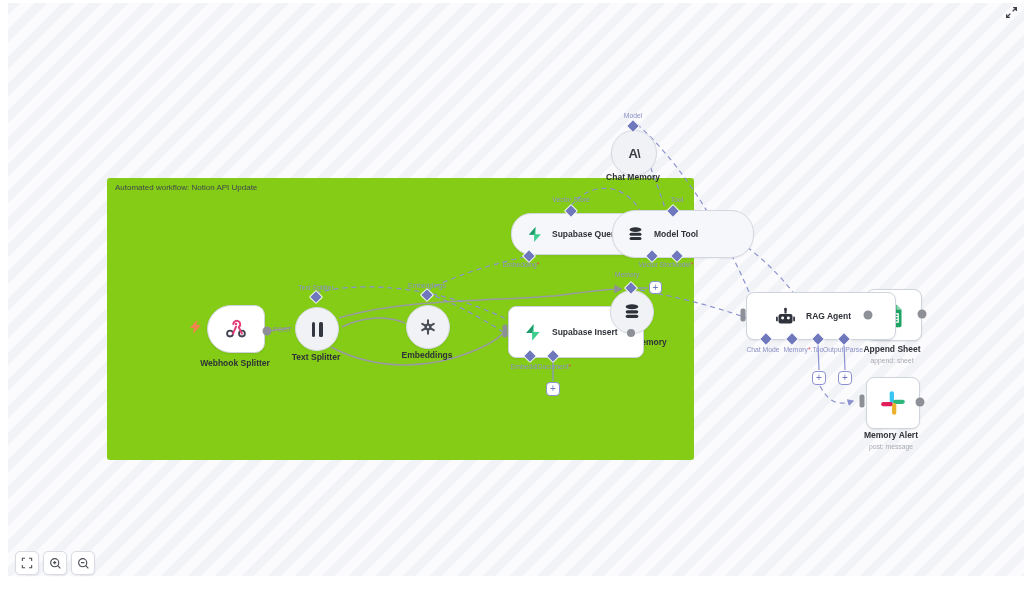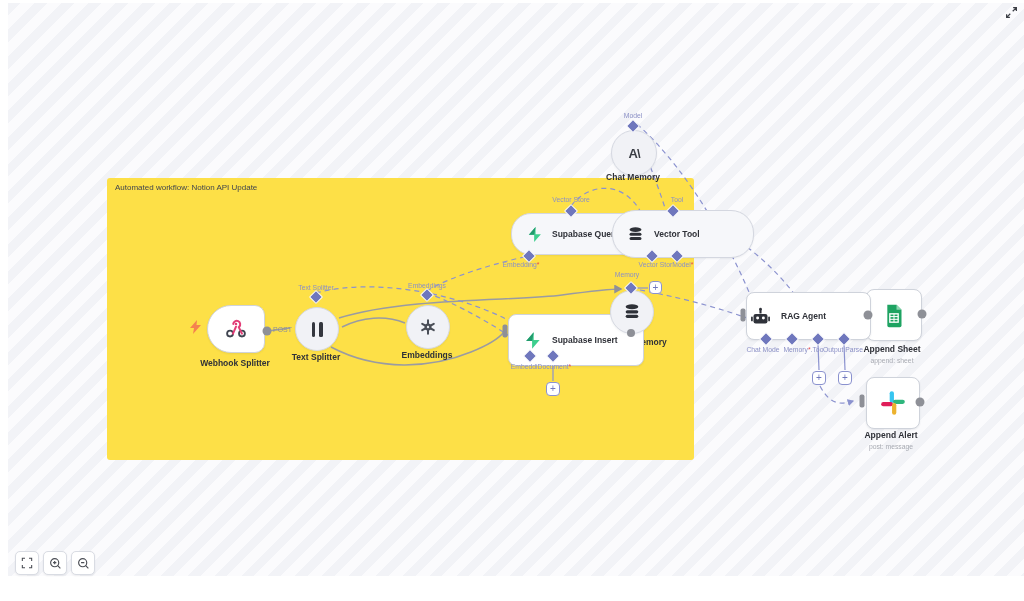--- a/index.html
+++ b/index.html
@@ -1,20 +1,20 @@
 <!DOCTYPE html>
 <html><head>
 <meta charset="utf-8">
 <style>
   html,body{margin:0;padding:0;background:#fff;}
   #stage{position:relative;width:1024px;height:601px;background:#ffffff;overflow:hidden;
          font-family:"Liberation Sans","DejaVu Sans",sans-serif;}
   #canvas{position:absolute;left:8px;top:3px;width:1016px;height:573px;
           background:repeating-linear-gradient(135deg,#f2f3f7 0 9px,#fbfbfd 9px 19px);}
-  .region{position:absolute;left:107px;top:178px;width:587px;height:282px;background:#fde047;border-radius:3px;}
+  .region{position:absolute;left:107px;top:178px;width:587px;height:282px;background:#84cc16;border-radius:3px;}
   .region-label{position:absolute;left:8px;top:5px;font-size:8px;color:#41454d;white-space:nowrap;}
   svg.edges{position:absolute;left:0;top:0;pointer-events:none;}
   .node-rect{position:absolute;background:#fff;border:1px solid #cfd3db;border-radius:8px;
              box-shadow:0 1px 2px rgba(40,45,60,.08);display:flex;align-items:center;}
   .node-circle{position:absolute;background:#f1f2f6;border:1px solid #d6d9e2;border-radius:50%;
                display:flex;align-items:center;justify-content:center;box-shadow:0 1px 2px rgba(40,45,60,.06);}
   .node-pill{position:absolute;background:#f6f7fa;border:1px solid #d4d7e0;display:flex;align-items:center;
              box-shadow:0 1px 2px rgba(40,45,60,.06);}
   .node-title{font-size:8.5px;font-weight:600;color:#2f3138;white-space:nowrap;}
   .node-label{position:absolute;transform:translateX(-50%);font-size:8.5px;font-weight:600;color:#2f3138;white-space:nowrap;}
@@ -112,21 +112,21 @@
         <path d="M4.2 13.2 L8.2 11"></path>
           <path d="M11.8 9 L15.8 6.8"></path>
       </g>
       <circle cx="10" cy="10" r="2.6" fill="none" stroke="#4a4e57" stroke-width="1.8"></circle>
     </svg>
   </div>
   <div class="dia" style="left:427px;top:295px;"></div>
   <div class="port-label" style="left:427px;top:282px;">Embeddings</div>
   <div class="node-label" style="left:427px;top:350px;">Embeddings</div>
 
-  <div class="node-rect z6" style="left:508px;top:306px;width:120px;height:50px;padding-left:14px;gap:10px;margin-top:8px;">
+  <div class="node-rect z6" style="left:508px;top:306px;width:120px;height:50px;padding-left:14px;gap:10px;">
     <svg width="19" height="19" viewBox="0 0 24 24">
       <path d="M13.5 1.5 L4 12.5 h7.5 v10 L21 11.5 h-7.5 Z" fill="#3ecf8e"></path>
       <path d="M13.5 1.5 L4 12.5 h7.5 l2 -11 Z" fill="#229a6d"></path>
     </svg>
     <span class="node-title">Supabase Insert</span>
   </div>
   <div class="bar" style="left:505px;top:331px;"></div>
   <div class="dia" style="left:530px;top:356px;"></div>
   <div class="dia" style="left:553px;top:356px;"></div>
   <div class="port-label" style="left:541px;top:363px;">
@@ -165,37 +165,37 @@
   </div>
 
   <div class="node-pill z6" style="left:612px;top:210px;width:126px;height:46px;border-radius:23px;padding-left:14px;gap:10px;">
     <svg width="17" height="17" viewBox="0 0 20 20">
       <g fill="#2e3138">
         <ellipse cx="10" cy="4.2" rx="7" ry="2.8"></ellipse>
         <rect x="3" y="8" width="14" height="3.6" rx="1.8"></rect>
         <rect x="3" y="13" width="14" height="3.6" rx="1.8"></rect>
       </g>
     </svg>
-    <span class="node-title">Vector Tool</span>
+    <span class="node-title">Model Tool</span>
   </div>
   <div class="dia" style="left:571px;top:211px;"></div>
   <div class="port-label" style="left:571px;top:196px;">Vector Store</div>
   <div class="dia" style="left:673px;top:211px;"></div>
   <div class="port-label" style="left:677px;top:196px;">Tool</div>
   <div class="dia" style="left:529px;top:256px;"></div>
   <div class="port-label" style="left:521px;top:261px;">
     <span>Embedding</span><span class="req">*</span>
   </div>
   <div class="dia" style="left:652px;top:256px;"></div>
   <div class="dia" style="left:677px;top:256px;"></div>
   <div class="port-label" style="left:666px;top:261px;">
     <span>Vector Stor</span><span>Model</span><span class="req">*</span>
   </div>
 
-  <div class="node-rect z6" style="left:746px;top:292px;width:120px;height:46px;padding-left:3px;gap:10px;">
+  <div class="node-rect z6" style="left:746px;top:292px;width:120px;height:46px;padding-left:28px;gap:10px;">
     <svg width="21" height="21" viewBox="0 0 24 24">
       <g fill="#2f323a">
         <rect x="4" y="9" width="16" height="11" rx="2.5"></rect>
         <rect x="10.8" y="4.5" width="2.4" height="4"></rect>
         <circle cx="12" cy="3.6" r="1.6"></circle>
         <rect x="1.2" y="12" width="2" height="5.5" rx="1"></rect>
         <rect x="20.8" y="12" width="2" height="5.5" rx="1"></rect>
       </g>
       <circle cx="8.7" cy="13.8" r="1.7" fill="#fff"></circle>
       <circle cx="15.3" cy="13.8" r="1.7" fill="#fff"></circle>
@@ -232,21 +232,21 @@
   <div class="node-rect" style="left:866px;top:377px;width:52px;height:50px;justify-content:center;">
     <svg width="26" height="26" viewBox="0 0 22 22">
       <rect x="8.2" y="1" width="3.6" height="10" rx="1.8" fill="#36c5f0"></rect>
       <rect x="11" y="8.2" width="10" height="3.6" rx="1.8" fill="#2eb67d"></rect>
       <rect x="1" y="10.2" width="10" height="3.6" rx="1.8" fill="#e01e5a"></rect>
       <rect x="10.2" y="11" width="3.6" height="10" rx="1.8" fill="#ecb22e"></rect>
     </svg>
   </div>
   <div class="bar" style="left:862px;top:401px;"></div>
   <div class="dot" style="left:920px;top:402px;"></div>
-  <div class="node-label" style="left:891px;top:430px;">Append Alert</div>
+  <div class="node-label" style="left:891px;top:430px;">Memory Alert</div>
   <div class="node-sub" style="left:891px;top:443px;">post: message</div>
 
   <div class="tool-btn" style="left:15px;top:551px;">
     <svg width="12" height="12" viewBox="0 0 18 18" fill="none" stroke="#4b4e55" stroke-width="1.6">
       <path d="M2 6 V2 H6 M12 2 H16 V6 M16 12 V16 H12 M6 16 H2 V12"></path>
     </svg>
   </div>
   <div class="tool-btn" style="left:43px;top:551px;">
     <svg width="13" height="13" viewBox="0 0 16 16" fill="none" stroke="#4b4e55" stroke-width="1.4">
       <circle cx="7" cy="7" r="5"></circle>

